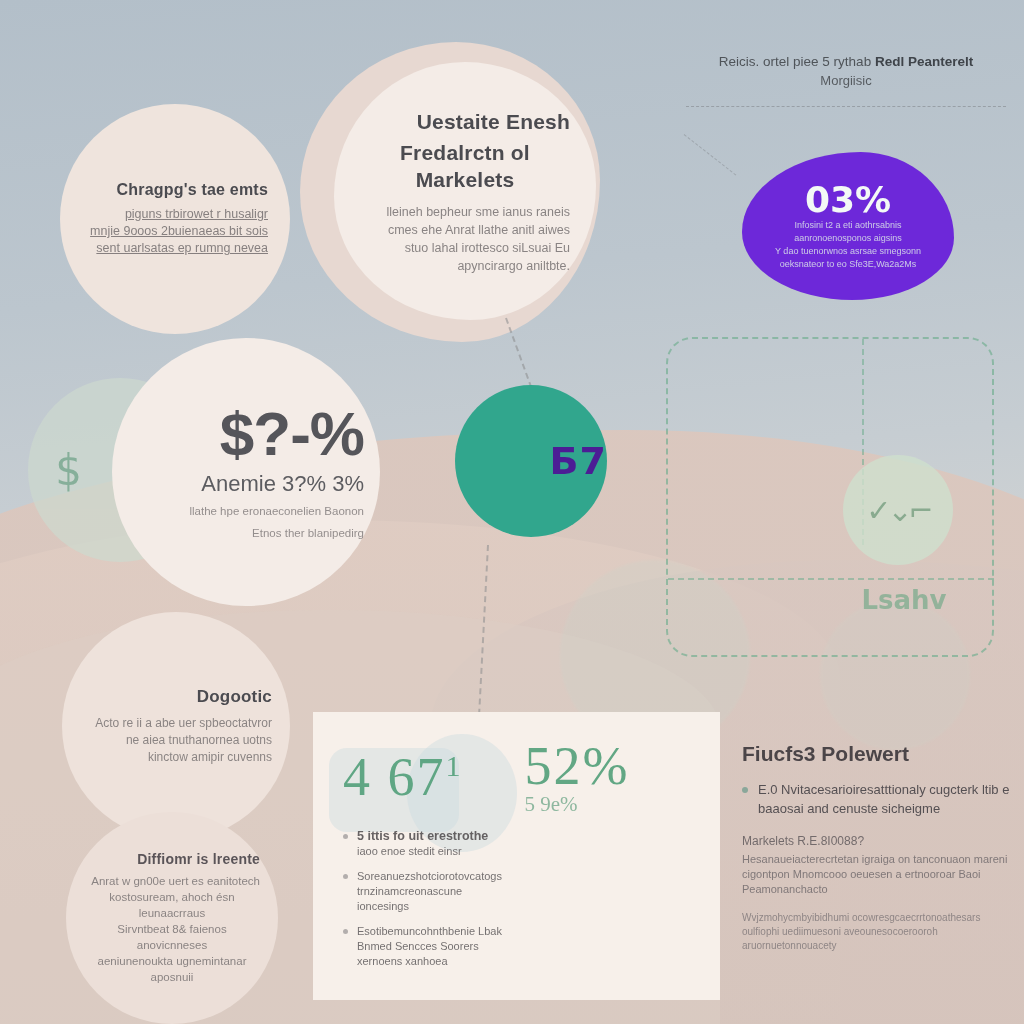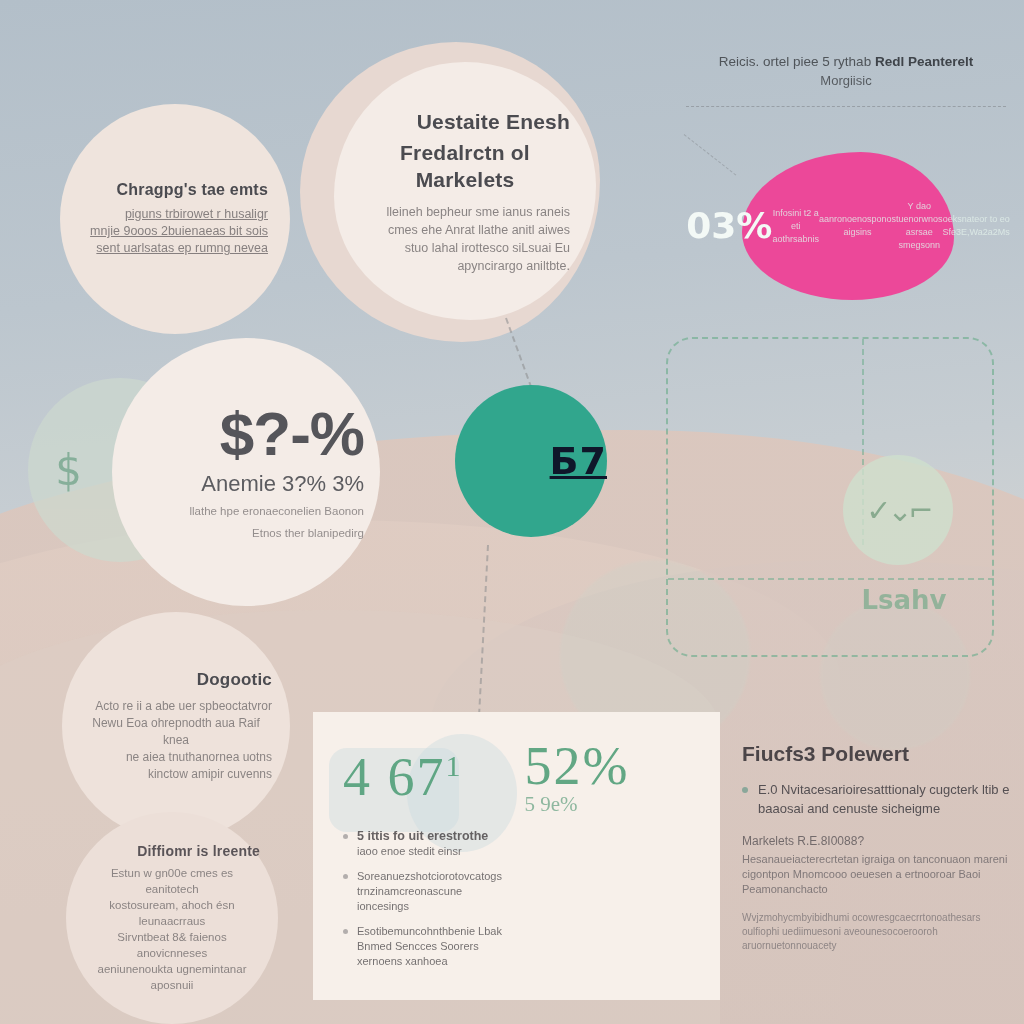--- a/index.html
+++ b/index.html
@@ -74,22 +74,22 @@
   #c-bigstat .stat-sub{font-size:22px;color:#5c5c60;margin-top:6px;}
   #c-bigstat .b-line{font-size:11.5px;line-height:16px;opacity:.72;margin-top:6px;}
 
   
   #c-currency{left:28px;top:378px;width:184px;height:184px;background:#cdd9cf;opacity:.72;}
   #c-currency .glyphs{font-size:42px;color:#5f9c79;letter-spacing:10px;opacity:.85;
         font-family:"DejaVu Sans", sans-serif;}
 
   
   #c-teal{left:455px;top:385px;width:152px;height:152px;background:#31a68d;}
-  #c-teal .teal-num{font-size:38px;font-weight:bold;color:#0f172a;letter-spacing:1px;
-        font-family:"DejaVu Sans", sans-serif;text-decoration:underline;}
+  #c-teal .teal-num{font-size:38px;font-weight:bold;color:#4c1d95;letter-spacing:1px;
+        font-family:"DejaVu Sans", sans-serif;}
 
   
   #c-dog{left:62px;top:612px;width:228px;height:228px;background:#eee2db;padding:0 18px;}
   #c-dog .b-title{font-size:17px;margin-bottom:8px;}
   #c-dog .b-line{font-size:12px;line-height:17px;opacity:.78;}
 
   
   #c-bot{left:66px;top:812px;width:212px;height:212px;background:#ecdfd8;padding:0 18px;}
   #c-bot .b-title{font-size:14px;margin-bottom:6px;color:#5a5458;}
   #c-bot .b-line{font-size:11.5px;line-height:16px;opacity:.78;}
@@ -97,21 +97,21 @@
   
   #hdr{position:absolute;left:686px;top:52px;width:320px;text-align:center;}
   #hdr .hdr-l1{font-size:13.5px;color:#4f5459;line-height:19px;}
   #hdr .hdr-l1 b{font-weight:bold;color:#3f444a;}
   #hdr .hdr-l2{font-size:13px;color:#575c61;line-height:19px;}
   #hdr .rule{margin-top:16px;height:0;border-top:1.5px dashed #8e949a;opacity:.75;}
 
   
   #c-blob03{position:absolute;left:742px;top:152px;width:212px;height:148px;
      border-radius:56% 44% 48% 52% / 54% 58% 42% 46%;
-     background:#ec4899;display:flex;flex-direction:row;align-items:center;
+     background:#6d28d9;display:flex;flex-direction:column;align-items:center;
      justify-content:center;text-align:center;padding:0 18px;box-sizing:border-box;}
   #c-blob03 .blob-num{font-size:36px;font-weight:bold;color:#f3f9f6;line-height:38px;
      font-family:"DejaVu Sans", sans-serif;}
   #c-blob03 .blob-line{font-size:9px;line-height:13px;color:#e2f0ea;opacity:.8;}
 
   
   #dash-box{position:absolute;left:666px;top:337px;width:328px;height:320px;
      border:2px dashed #6fae8f;border-radius:26px;opacity:.65;box-sizing:border-box;}
   #dash-div-v{position:absolute;left:862px;top:339px;width:0;height:206px;
      border-left:2px dashed #6fae8f;opacity:.55;}
@@ -235,28 +235,27 @@
   <div id="dash-div-v"></div>
   <div id="dash-div-h"></div>
   <div id="c-check">
     <span class="check">✓⌄⌐</span>
   </div>
   <div id="lbl-learn">Lsahv</div>
 
   <div class="bubble cream3" id="c-dog">
     <div class="b-title">Dogootic</div>
     <div class="b-line">Acto re ii a abe uer spbeoctatvror</div>
-    <div class="b-line">Newu Eoa  ohrepnodth aua Raif knea</div>
     <div class="b-line">ne aiea tnuthanornea uotns</div>
     <div class="b-line">kinctow amipir cuvenns</div>
   </div>
 
   <div class="bubble cream2" id="c-bot">
     <div class="b-title">Diffiomr is lreente</div>
-    <div class="b-line">Estun w gn00e cmes es eanitotech</div>
+    <div class="b-line">Anrat w gn00e uert es eanitotech</div>
     <div class="b-line">kostosuream, ahoch ésn leunaacrraus</div>
     <div class="b-line">Sirvntbeat 8&amp; faienos anovicnneses</div>
     <div class="b-line">aeniunenoukta ugnemintanar aposnuii</div>
   </div>
 
   <div id="card">
     <div class="card-col left">
       <div class="ghost-shape" style="left:-6px;top:10px;width:130px;height:84px;border-radius:18px;"></div>
       <div class="ghost-shape" style="left:72px;top:-4px;width:110px;height:118px;"></div>
       <div class="col-num">

